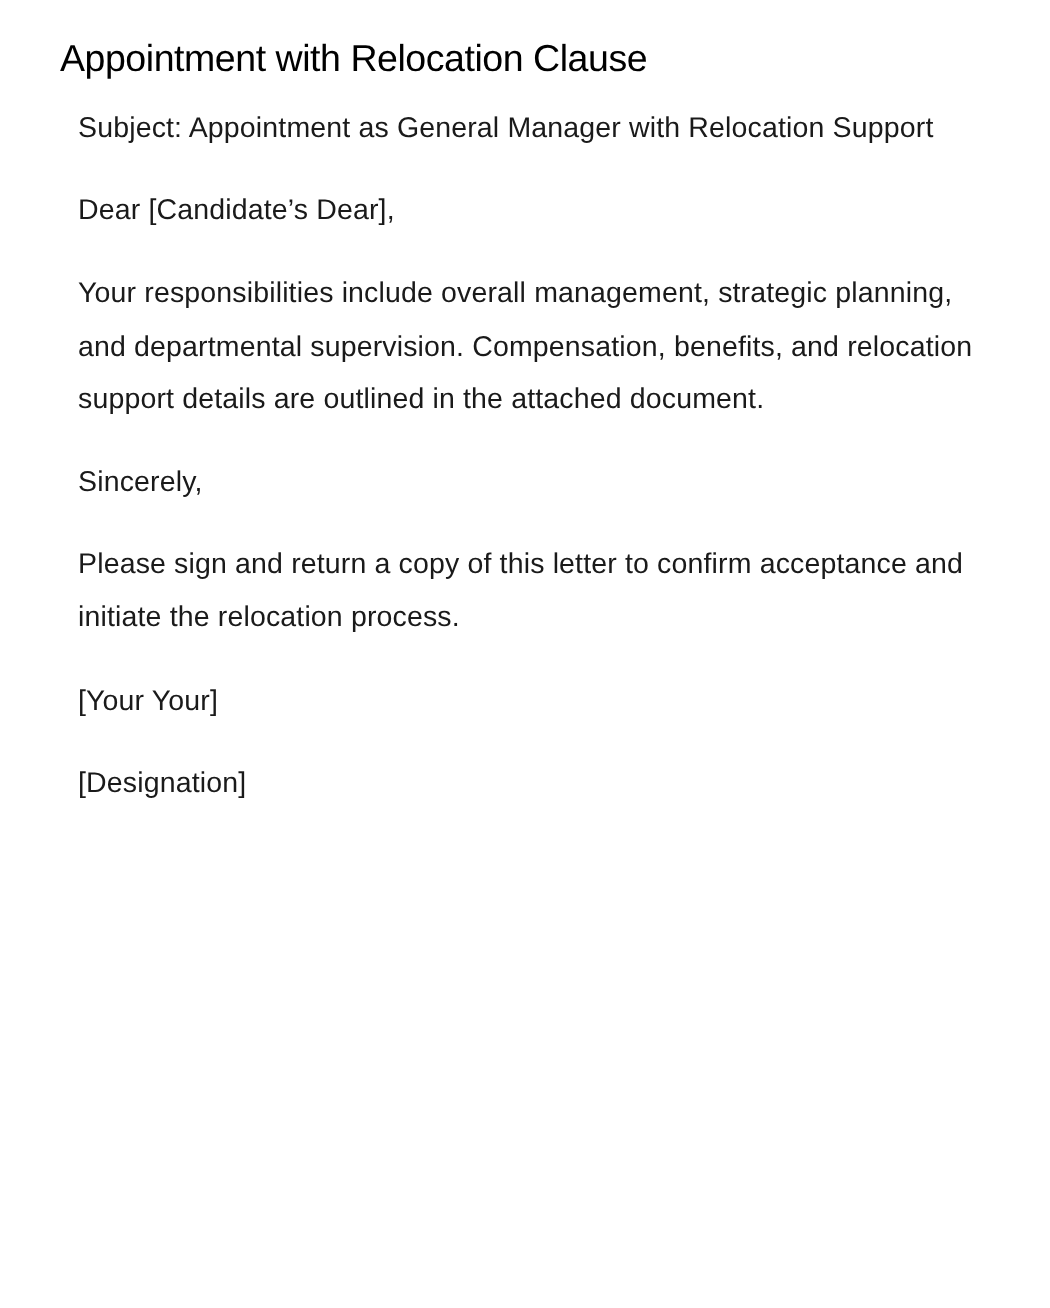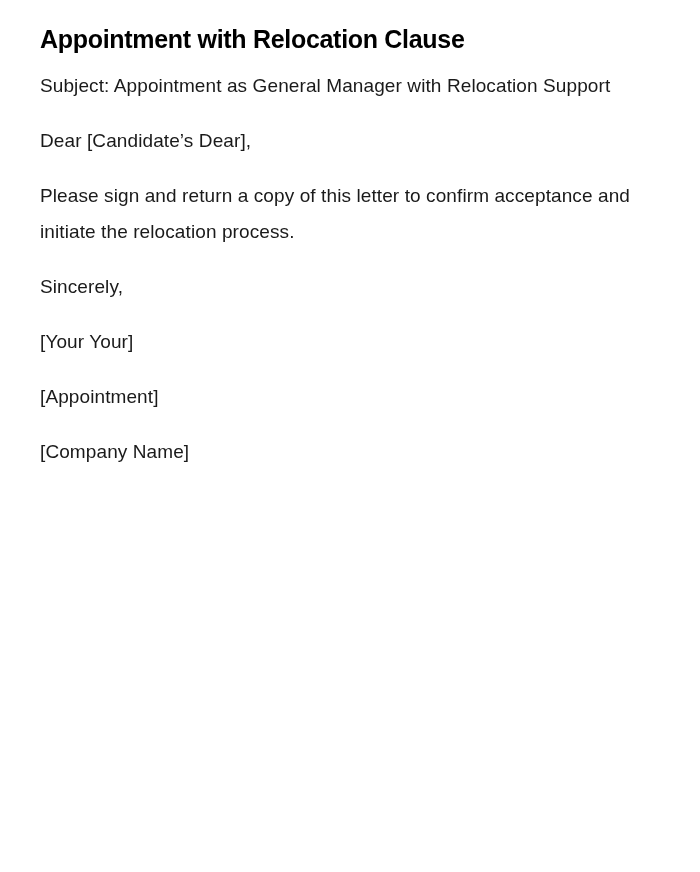--- a/index.html
+++ b/index.html
@@ -1,25 +1,25 @@
 <!DOCTYPE html>
 <html><head>
   <meta charset="utf-8">
   <style>
     html, body { margin: 0; padding: 0; background: #ffffff; }
     body { width: 700px; height: 872px; overflow: hidden; position: relative; }
     .doc { position: absolute; left: 40px; top: 22px; width: 620px; color: #111; font-family: "Liberation Sans", sans-serif; }
-    .title { font-size: 25px; font-weight: bold; margin: 0 0 12px 0; line-height: 34px; letter-spacing: -0.3px; color: #000; }
-    .p { font-size: 19px; line-height: 35.2px; margin: 0 0 20px 0; letter-spacing: 0.1px; color: #1a1a1a; }
+    .title { font-size: 25px; font-weight: normal; margin: 0 0 12px 0; line-height: 34px; letter-spacing: -0.3px; color: #000; }
+    .p { font-size: 19px; line-height: 35.2px; margin: 0 0 20px 12px; letter-spacing: 0.1px; color: #1a1a1a; }
   </style>
 </head>
 <body>
 
 <div class="doc">
   <h1 class="title">Appointment with Relocation Clause</h1>
   <p class="p">Subject: Appointment as General Manager with Relocation Support</p>
   <p class="p">Dear [Candidate’s Dear],</p>
+  <p class="p">Your responsibilities include overall management, strategic planning, and departmental supervision. Compensation, benefits, and relocation support details are outlined in the attached document.</p>
+  <p class="p">Sincerely,</p>
   <p class="p">Please sign and return a copy of this letter to confirm acceptance and initiate the relocation process.</p>
-  <p class="p">Sincerely,</p>
   <p class="p">[Your Your]</p>
-  <p class="p">[Appointment]</p>
-  <p class="p">[Company Name]</p>
+  <p class="p">[Designation]</p>
 </div>
 
 </body></html>

